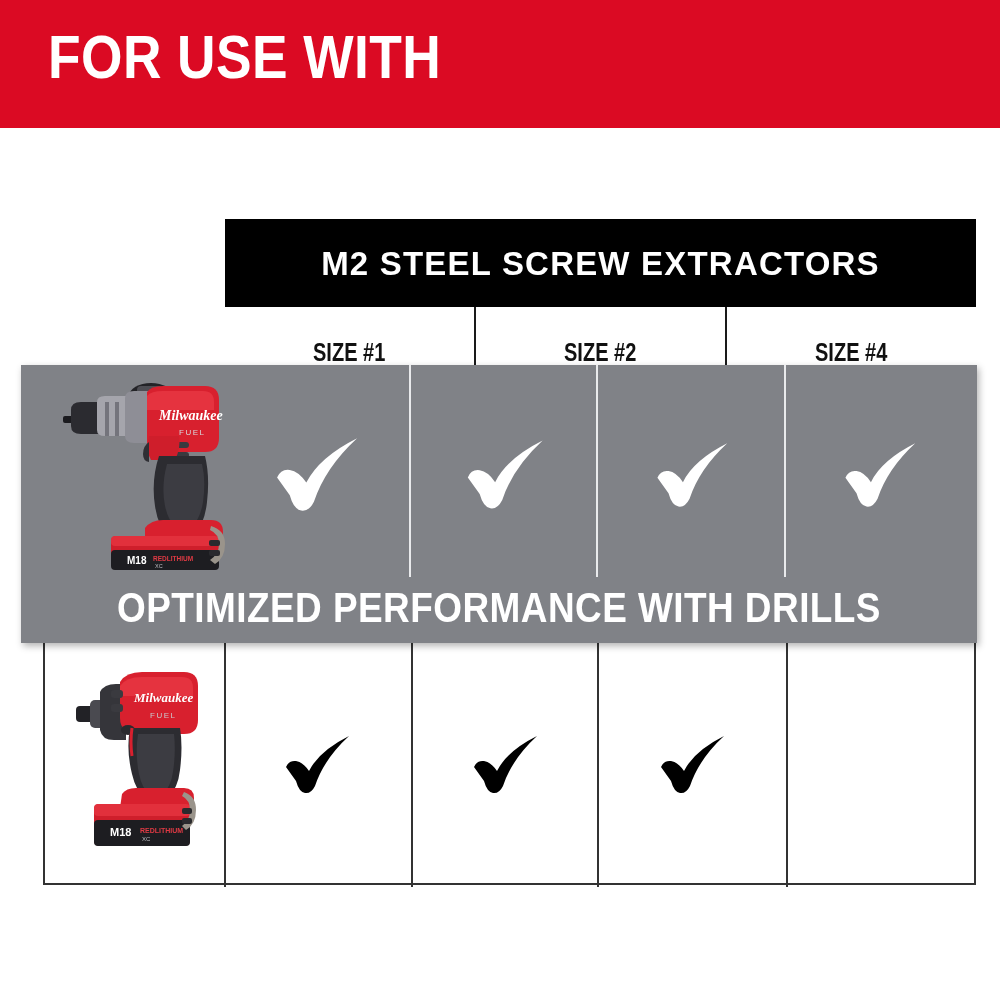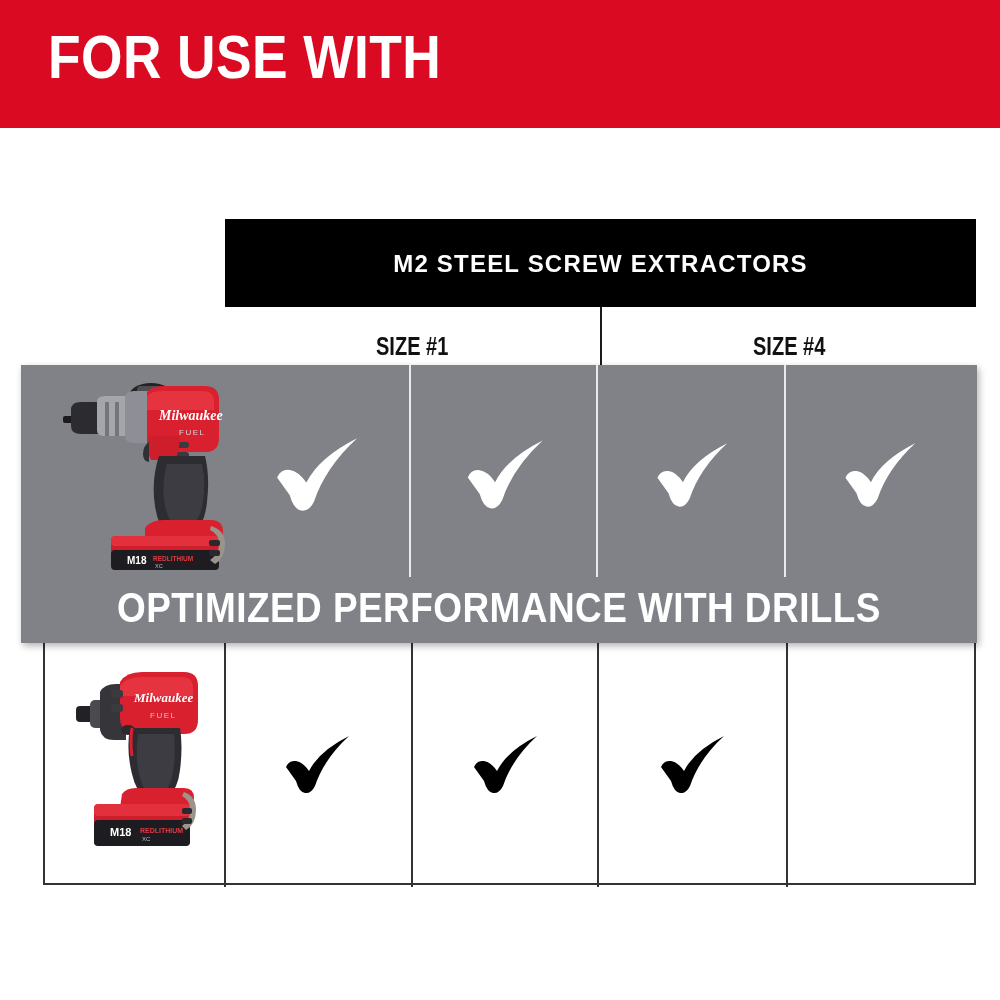--- a/index.html
+++ b/index.html
@@ -59,42 +59,41 @@
   }
   .cat-header-label {
     position: absolute;
     left: 0;
     right: 0;
     top: 27px;
     text-align: center;
     color: #ffffff;
     font-family: "Liberation Sans", sans-serif;
     font-weight: 700;
-    font-size: 24px;
+    font-size: 33px;
     line-height: 35px;
     letter-spacing: 1.2px;
     white-space: nowrap;
   }
 
   
   .size-row {
     position: absolute;
     left: 225px;
     top: 307px;
     width: 751px;
     height: 58px;
     display: flex;
   }
   .size-cell {
     flex: 1 1 0;
     position: relative;
     display: flex;
     align-items: flex-end;
     justify-content: center;
-    padding-bottom: 6px;
     box-sizing: border-box;
     border-right: 2px solid #1a1a1a;
   }
   .size-cell:last-child { border-right: none; text-align: center; }
   .size-cell .lbl {
     font-family: "Liberation Sans", sans-serif;
     font-weight: 700;
     font-size: 25px;
     line-height: 25px;
     color: #111111;
@@ -217,20 +216,23 @@
 
   <div class="cat-header">
     <div class="cat-header-label">M2 STEEL SCREW EXTRACTORS</div>
   </div>
 
   <div class="size-row">
     <div class="size-cell">
       <span class="lbl">SIZE #1</span>
     </div>
     <div class="size-cell">
+      <span class="lbl">SIZE #2</span>
+    </div>
+    <div class="size-cell">
       <span class="lbl">SIZE #4</span>
     </div>
   </div>
 
   <div class="table-body">
     <div class="vline v1"></div>
     <div class="vline v2"></div>
     <div class="vline v3"></div>
     <div class="vline v4"></div>
   </div>

